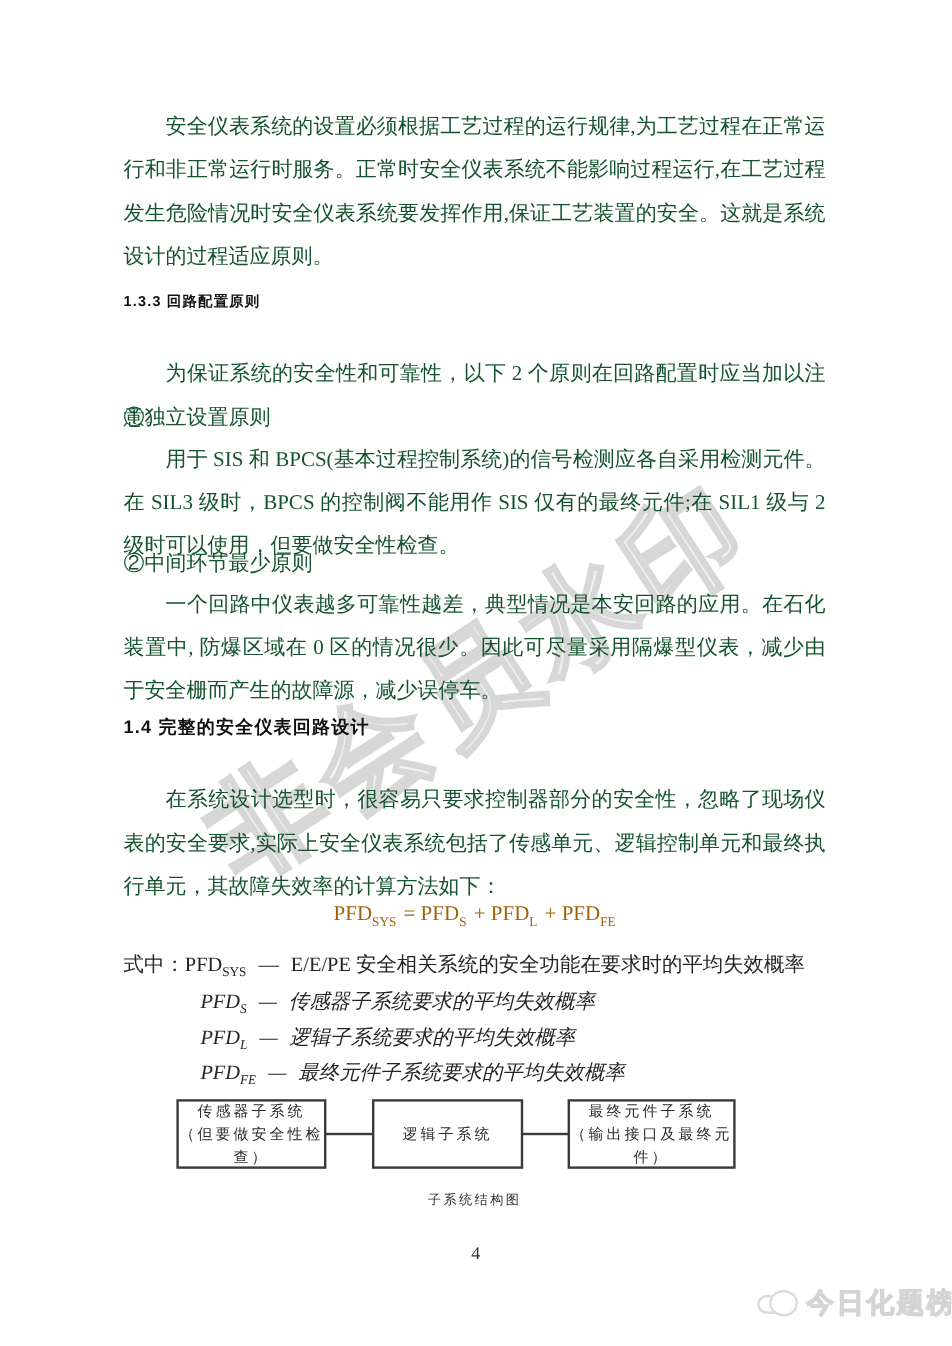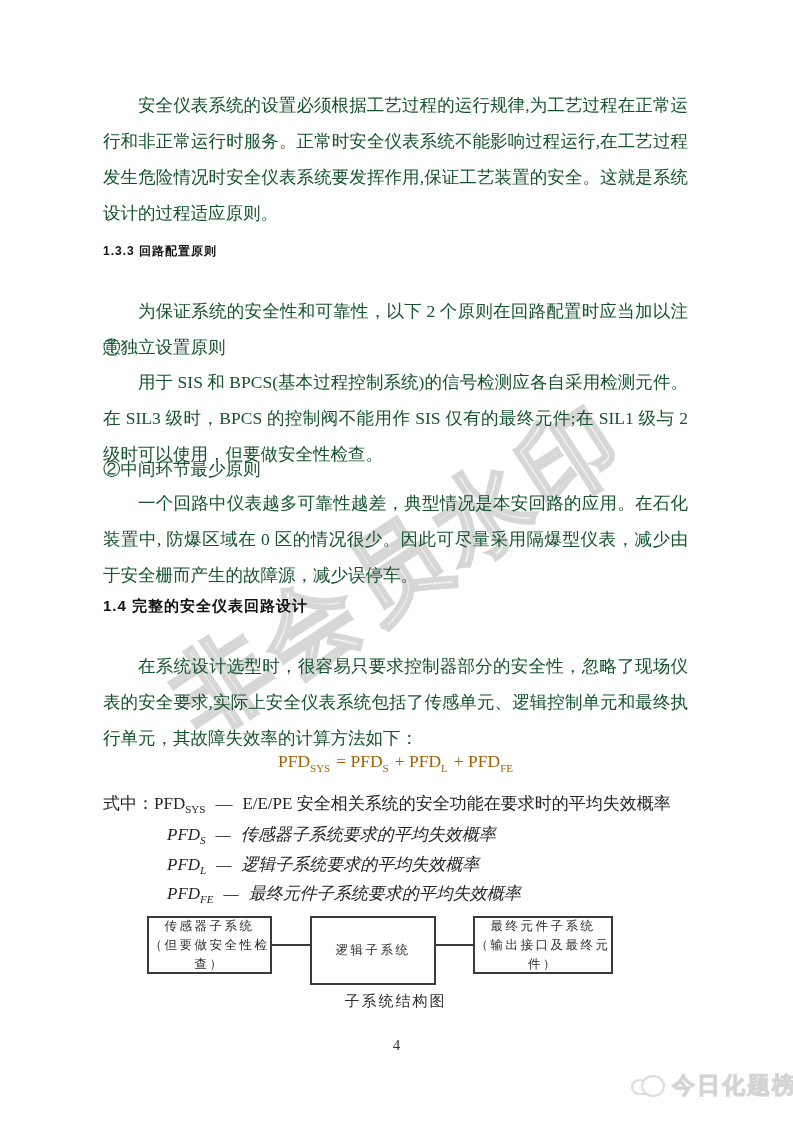--- a/index.html
+++ b/index.html
@@ -96,21 +96,21 @@
     line-height: 19px;
     letter-spacing: 2.5px;
     color: #2b2b2b;
   }
   .connector { position: absolute; height: 2px; background: #3a3a3a; }
   .caption {
     position: absolute;
     left: 103px;
     width: 585px;
     text-align: center;
-    font-size: 15px;
+    font-size: 11px;
     letter-spacing: 2px;
     color: #2e2e2e;
   }
   .pagenum {
     position: absolute;
     left: 0;
     width: 793px;
     text-align: center;
     font-size: 15px;
     color: #333;
@@ -188,21 +188,21 @@
     </div>
     <div class="defrow sub-item" style="top:847px">
       <span>PFD</span><sub>L</sub><span class="dash">—</span><span>逻辑子系统要求的平均失效概率</span>
     </div>
 
     <div class="dbox" style="left:147px; top:916px; width:125px; height:58px;">
       <span>传感器子系统</span>
       <span>（但要做安全性检查）</span>
     </div>
     <div class="connector" style="left:271px; top:944px; width:40px;"></div>
-    <div class="dbox" style="left:310px; top:916px; width:126px; height:69px;">
+    <div class="dbox" style="left:310px; top:916px; width:126px; height:58px;">
       <span>逻辑子系统</span>
       <span></span>
     </div>
     <div class="connector" style="left:435px; top:944px; width:39px;"></div>
     <div class="dbox" style="left:473px; top:916px; width:140px; height:58px;">
       <span>最终元件子系统</span>
       <span>（输出接口及最终元件）</span>
     </div>
 
     <div class="caption" style="top:992px">子系统结构图</div>

